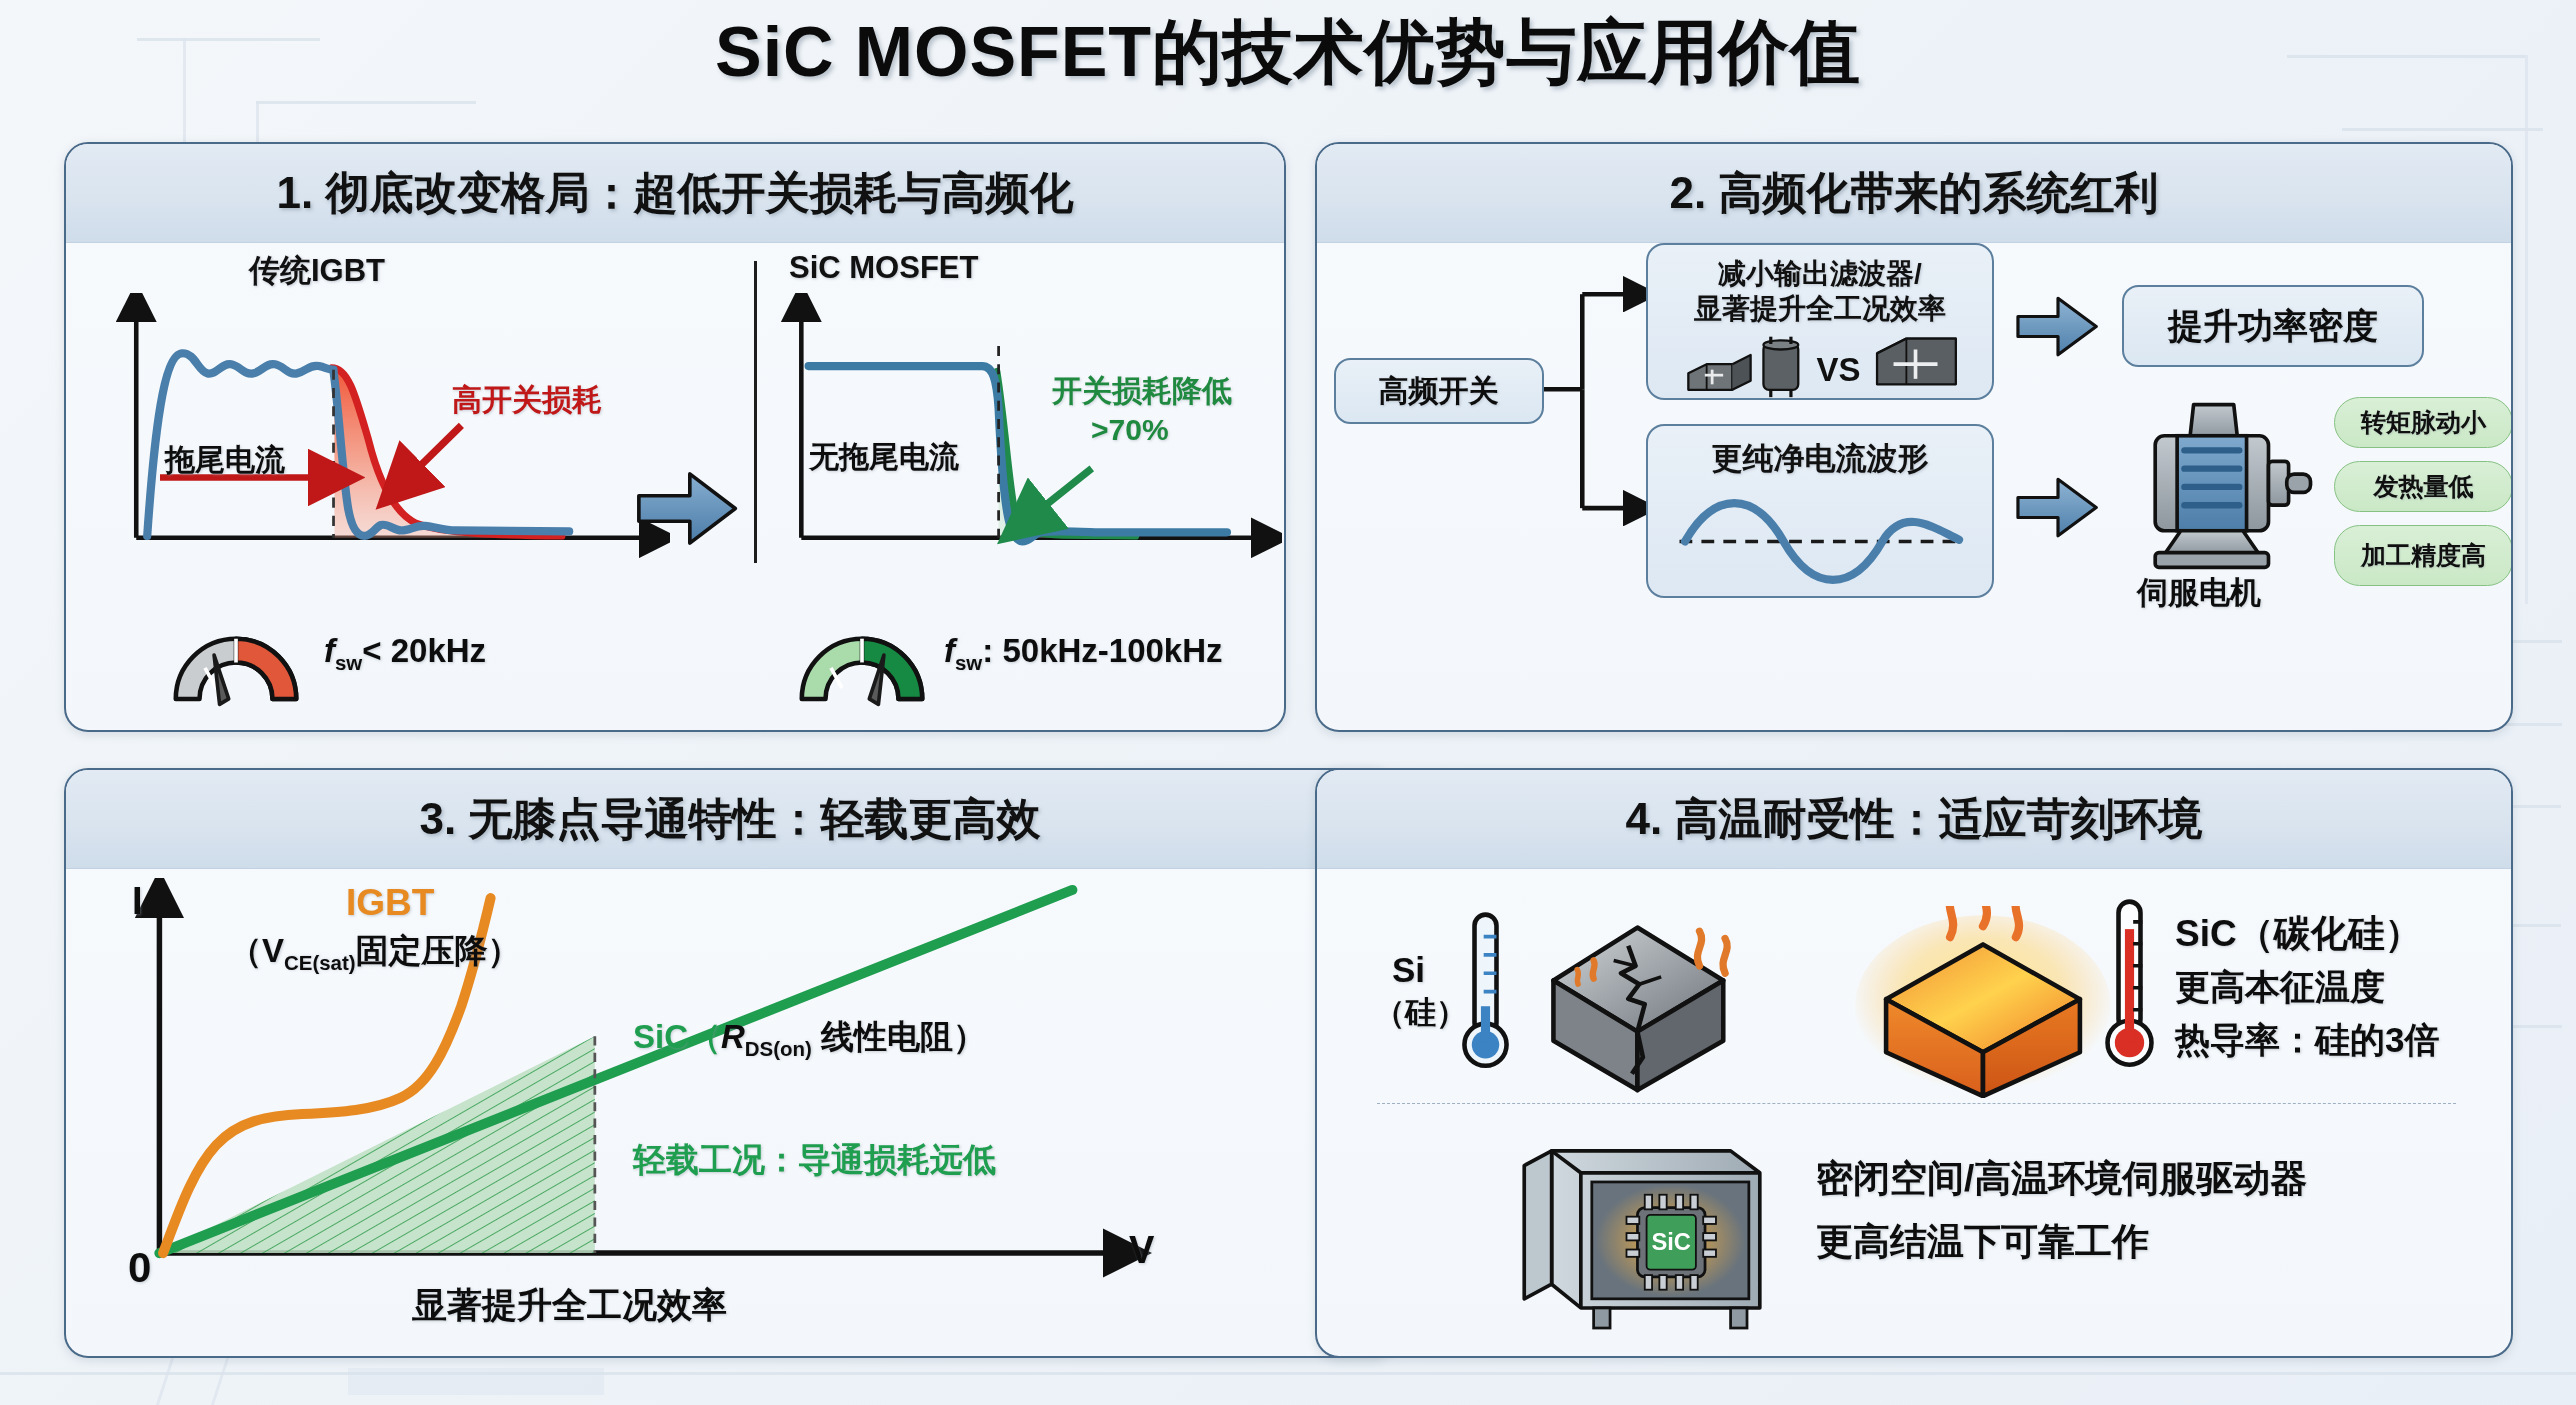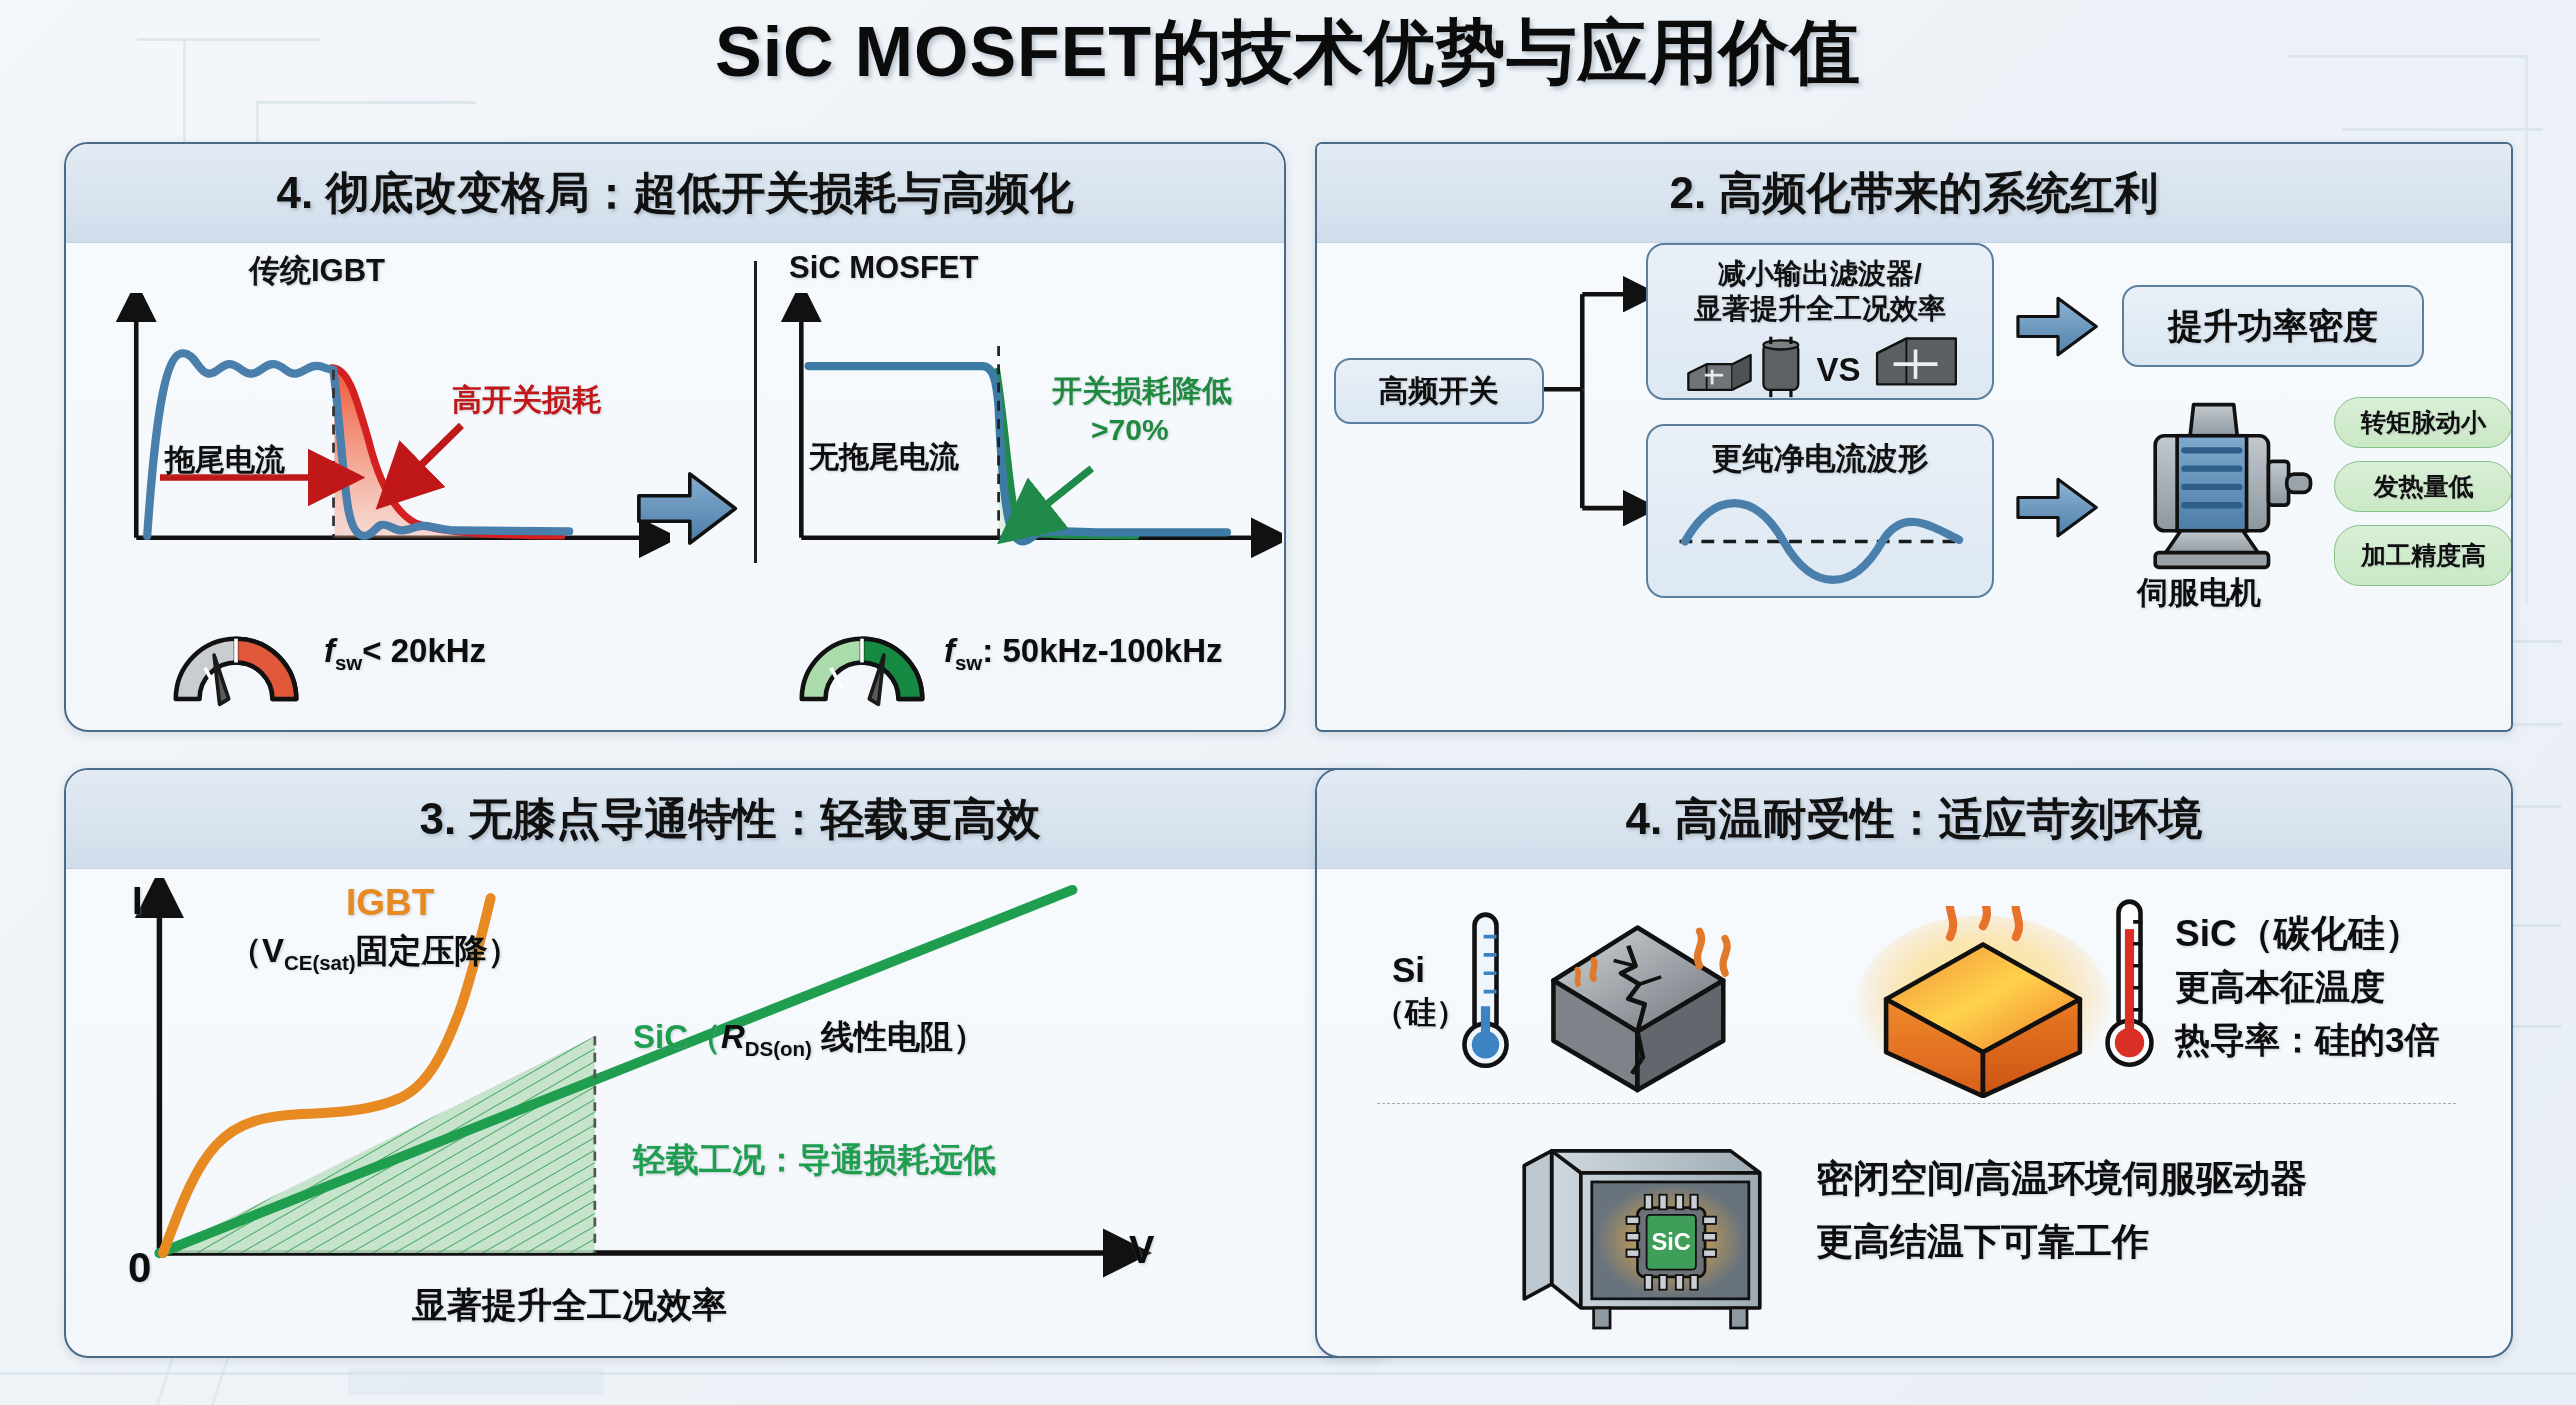--- a/index.html
+++ b/index.html
@@ -44,21 +44,21 @@
     border-bottom:0.9px solid #c2d2e2;
   }
   .panel-head h2 {
     font-size:44px; font-weight:bold; color:#111;
     text-shadow:1.8px 1.8px 3.7px rgba(130,145,160,.5);
     white-space:nowrap;
   }
   .panel-body { position:relative; width:100%; height:calc(100% - 99px); }
 
   #panel1 { left:64px;  top:142px;  width:1222px; height:590px; }
-  #panel2 { left:1315px;top:142px;  width:1198px; height:590px;border-radius:7px; }
+  #panel2 { left:1315px;top:142px;  width:1198px; height:590px; }
   #panel3 { left:64px;  top:768px;  width:1332px; height:590px; }
   #panel4 { left:1315px;top:768px;  width:1198px; height:590px; }
 
   
   .chart-label {
     position:absolute; font-size:31px; font-weight:bold; color:#111;
     text-shadow:0.9px 0.9px 2.7px rgba(140,150,165,.5); white-space:nowrap;
   }
   .wf-note {
     position:absolute; font-size:30px; font-weight:bold; white-space:nowrap;
@@ -141,21 +141,21 @@
   <div class="ln" style="left:0px;top:1372px;width:2576px;height:2.7px;"></div>
   <div class="lnv" style="left:165px;top:1345px;width:2.7px;height:64px;transform:skewX(-18deg);"></div>
   <div class="lnv" style="left:220px;top:1345px;width:2.7px;height:64px;transform:skewX(-18deg);"></div>
   <div class="ln" style="left:348px;top:1368px;width:256px;height:27.4px;opacity:.35;"></div>
 </div>
 
 <div class="page-title">SiC MOSFET的技术优势与应用价值</div>
 
 <div class="panel" id="panel1">
   <div class="panel-head">
-    <h2>4. 彻底改变格局：超低开关损耗与高频化</h2>
+    <h2>1. 彻底改变格局：超低开关损耗与高频化</h2>
   </div>
   <div class="panel-body">
 
     <div class="chart-label" style="left:183px;top:7.3px;">传统IGBT</div>
     <div class="chart-label" style="left:723px;top:7.3px;">SiC MOSFET</div>
 
     <svg style="position:absolute;left:37px;top:50px;" width="567" height="274" viewBox="0 0 620 300">
       <defs>
         <linearGradient id="redfill" x1="0" y1="0" x2="0" y2="1">
           <stop offset="0%" stop-color="#f04a2a" stop-opacity=".92"></stop>

